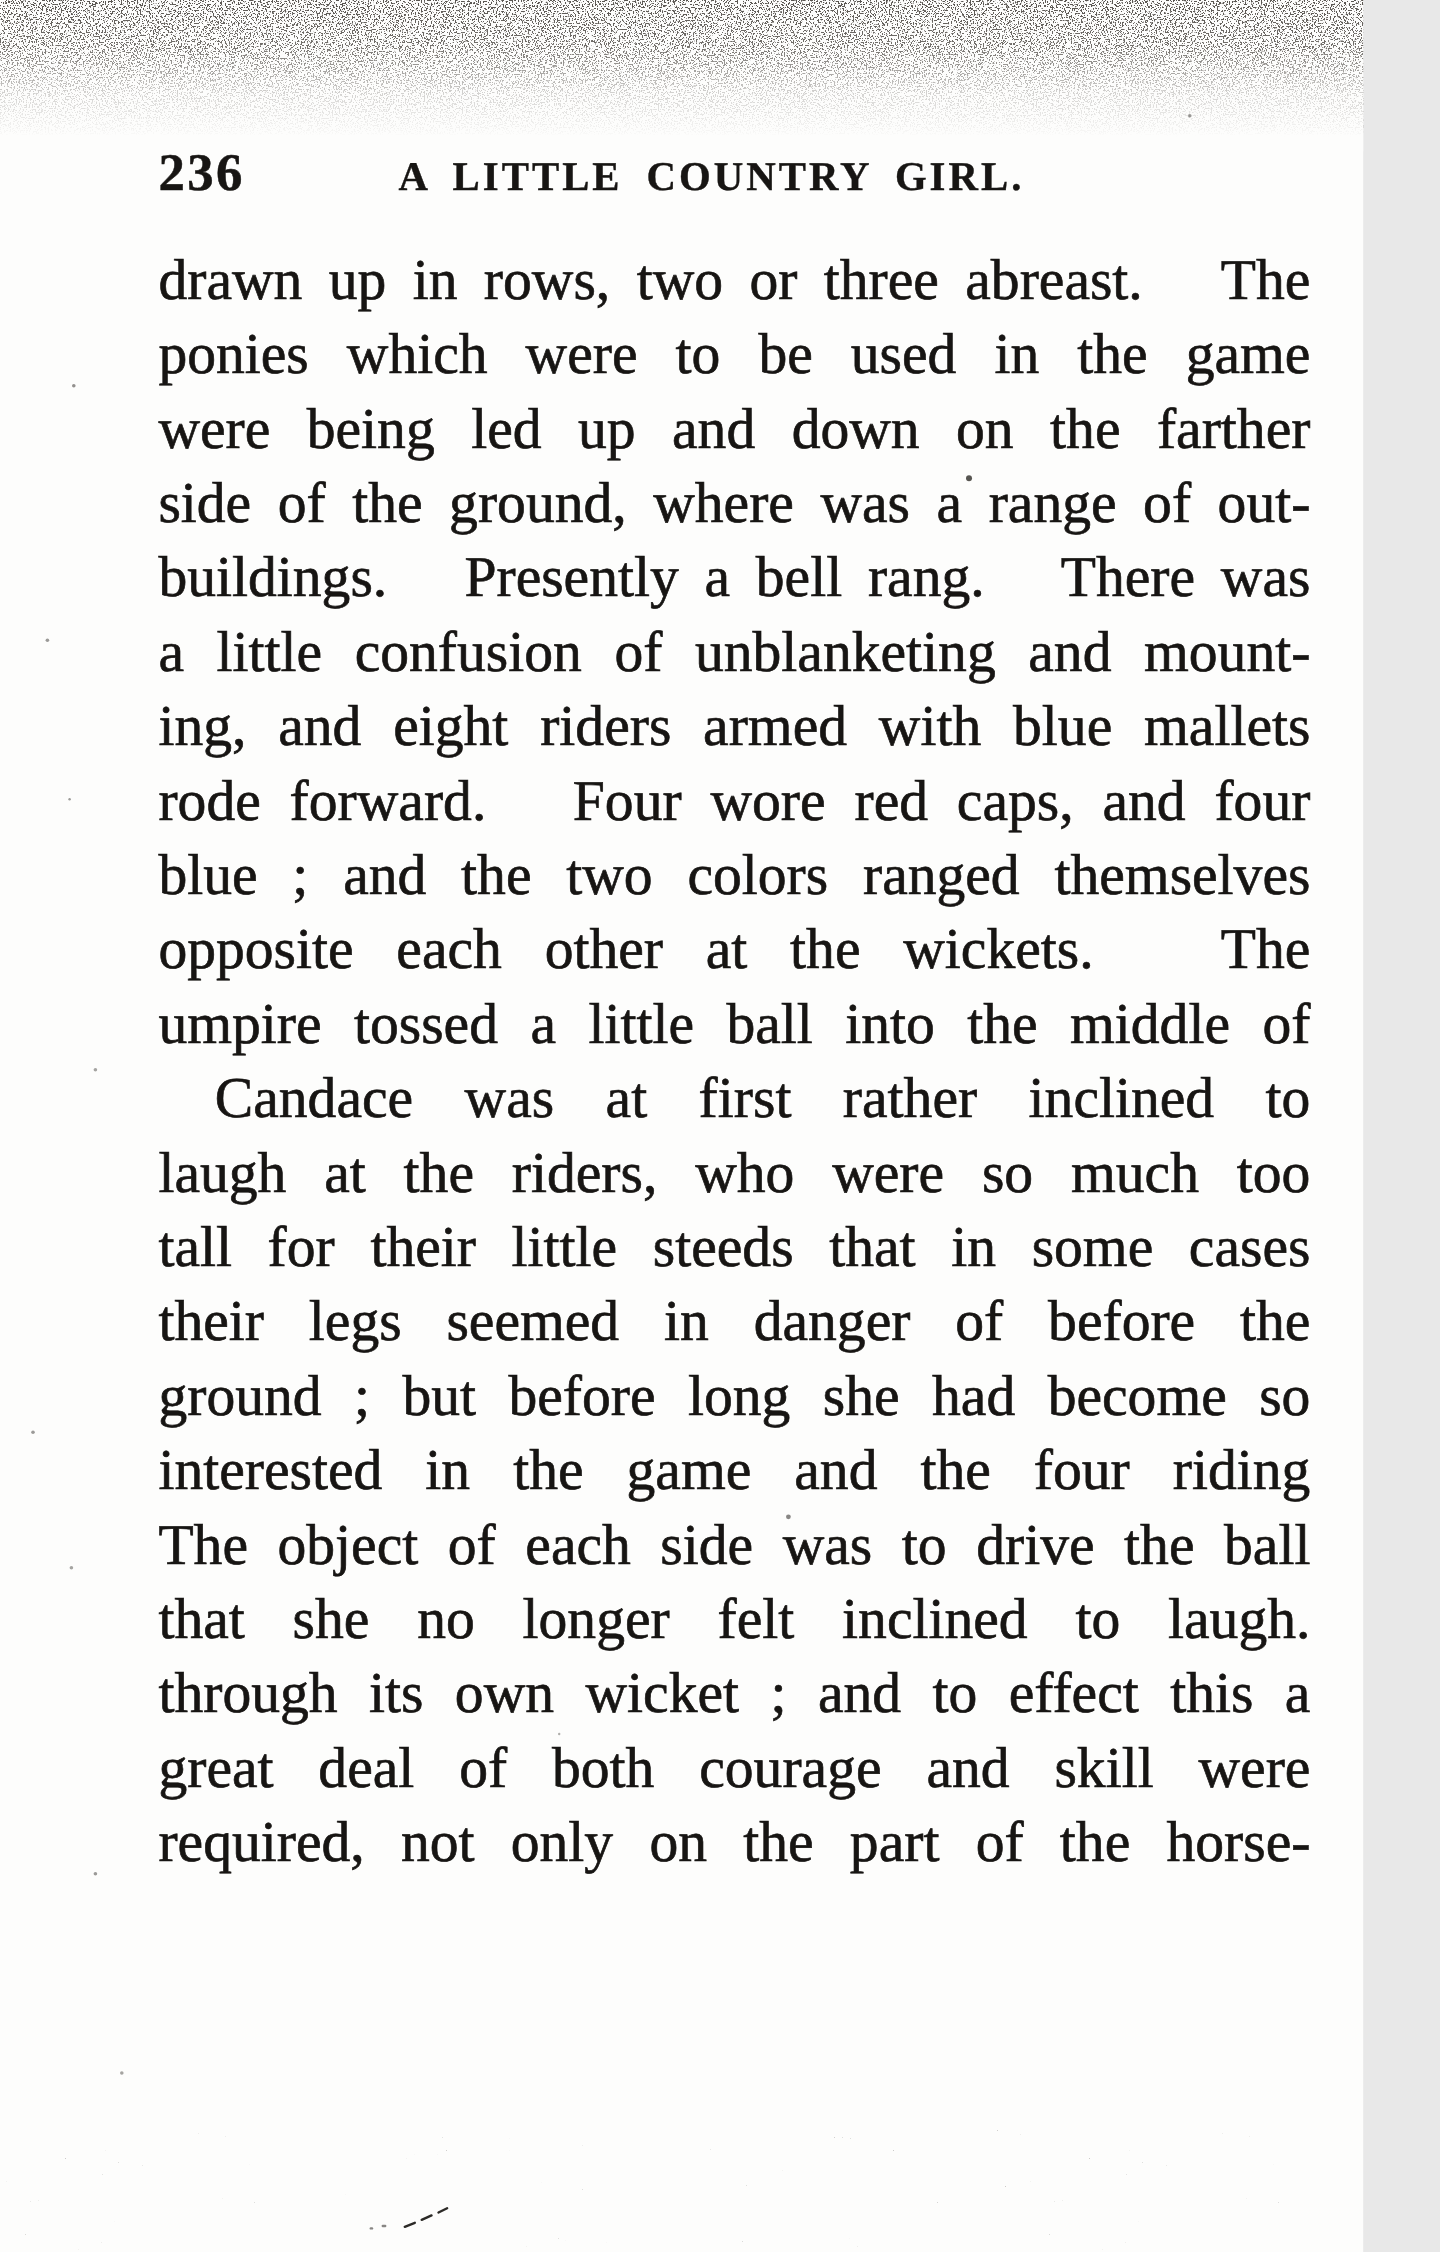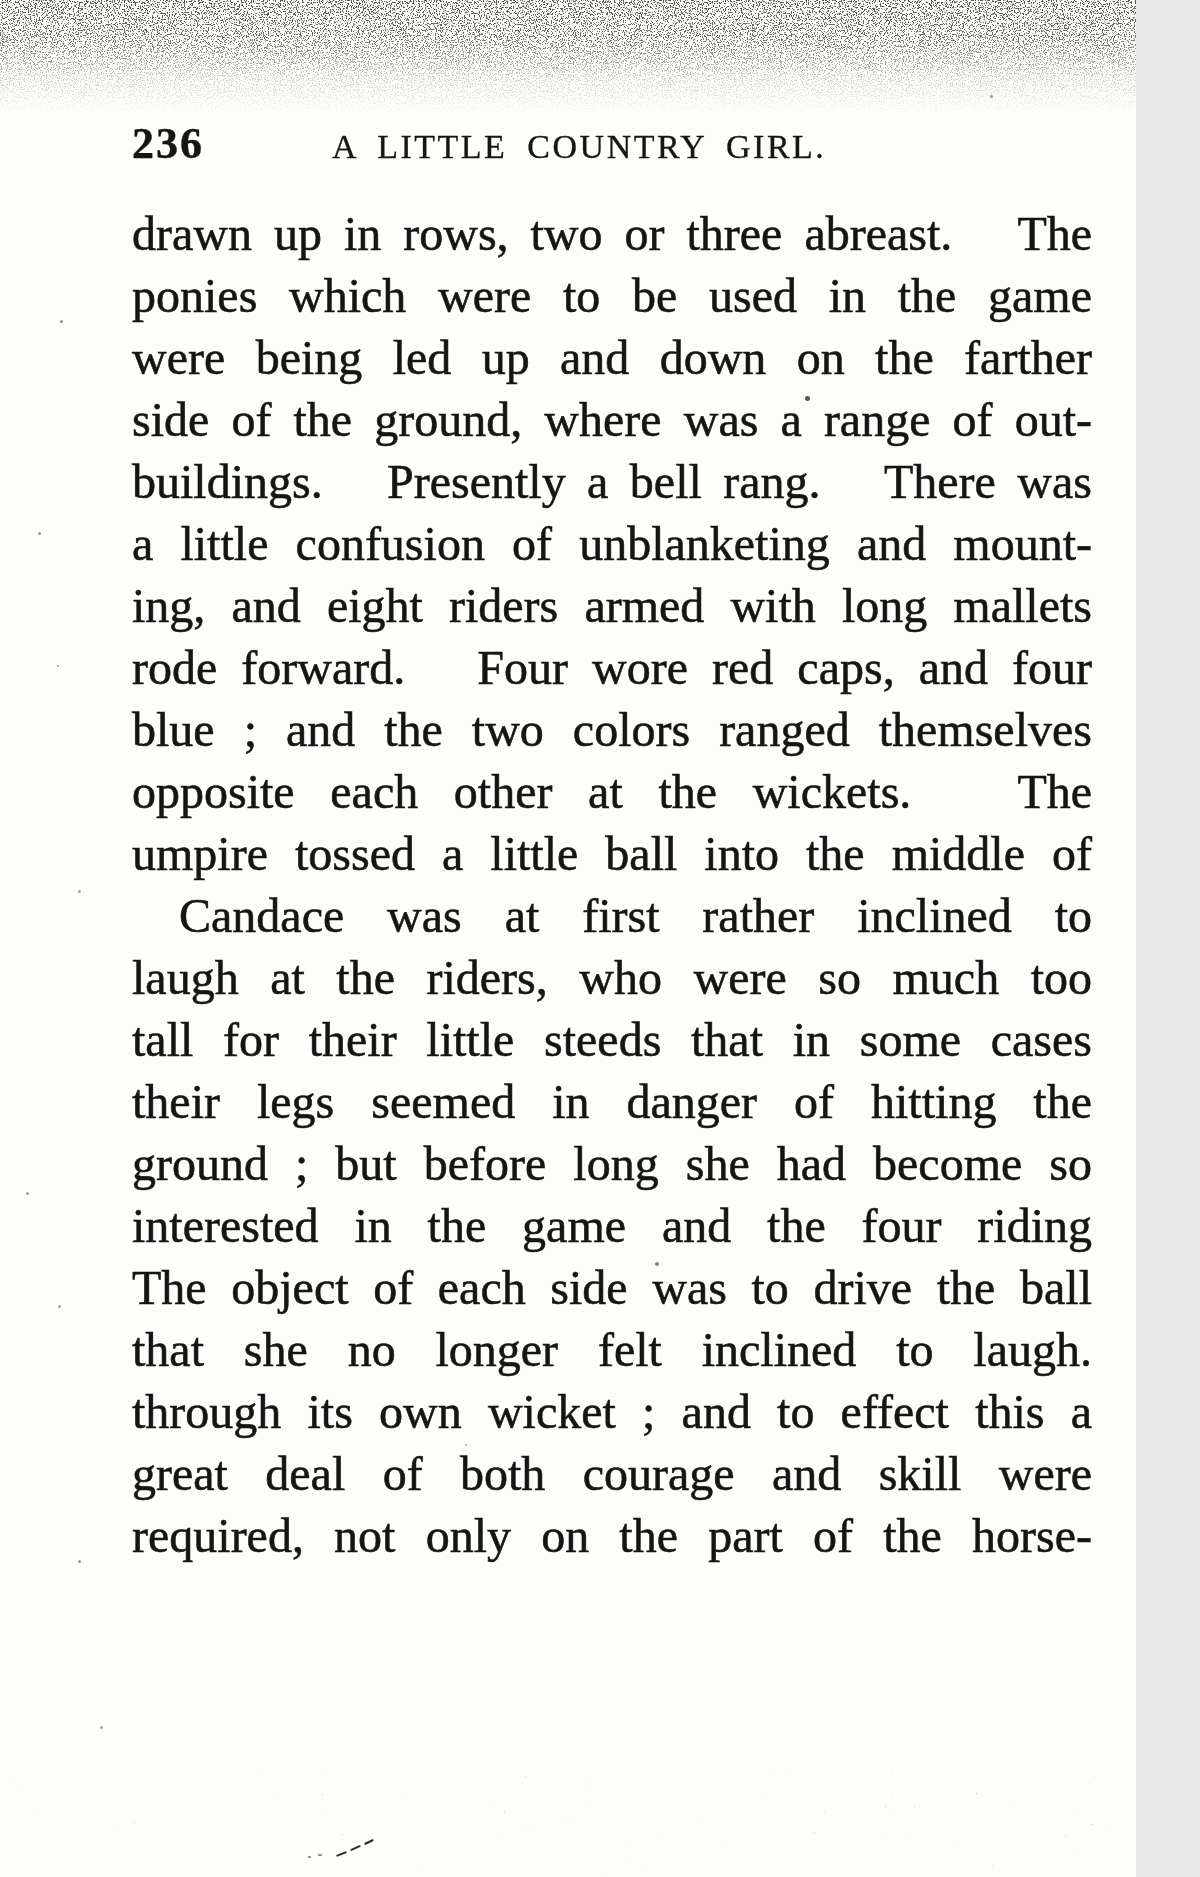--- a/index.html
+++ b/index.html
@@ -15,21 +15,21 @@
   .header-row{
     position:absolute;left:132px;top:118px;
     display:flex;align-items:baseline;
   }
   .page-number{
     font-size:44px;font-weight:700;letter-spacing:2px;
     -webkit-text-stroke:0.4px currentColor;
   }
   .running-header{
     margin-left:128px;
-    font-size:34px;font-weight:400;
+    font-size:34px;font-weight:700;
     letter-spacing:2.5px;word-spacing:9px;
     -webkit-text-stroke:0.3px currentColor;
   }
   
   .page-text{
     position:absolute;left:132px;top:203px;width:960px;
     font-size:48px;line-height:62px;
     -webkit-text-stroke:0.55px currentColor;
   }
   .line{
@@ -107,29 +107,29 @@
     <span class="running-header">A LITTLE COUNTRY GIRL.</span>
   </div>
 
   <div class="page-text" id="page-text">
       <div class="line">drawn up in rows, two or three abreast.&nbsp;&nbsp; The</div>
       <div class="line">ponies which were to be used in the game</div>
       <div class="line">were being led up and down on the farther</div>
       <div class="line">side of the ground, where was a range of out-</div>
       <div class="line">buildings.&nbsp;&nbsp; Presently a bell rang.&nbsp;&nbsp; There was</div>
       <div class="line">a little confusion of unblanketing and mount-</div>
-      <div class="line">ing, and eight riders armed with long mallets</div>
+      <div class="line">ing, and eight riders armed with blue mallets</div>
       <div class="line">rode forward.&nbsp;&nbsp; Four wore red caps, and four</div>
       <div class="line">blue ; and the two colors ranged themselves</div>
       <div class="line">opposite each other at the wickets.&nbsp;&nbsp; The</div>
       <div class="line">umpire tossed a little ball into the middle of</div>
       <div class="line indent">Candace was at first rather inclined to</div>
       <div class="line">laugh at the riders, who were so much too</div>
       <div class="line">tall for their little steeds that in some cases</div>
-      <div class="line">their legs seemed in danger of hitting the</div>
+      <div class="line">their legs seemed in danger of before the</div>
       <div class="line">ground ; but before long she had become so</div>
       <div class="line">interested in the game and the four riding</div>
       <div class="line">The object of each side was to drive the ball</div>
       <div class="line">that she no longer felt inclined to laugh.</div>
       <div class="line">through its own wicket ; and to effect this a</div>
       <div class="line">great deal of both courage and skill were</div>
       <div class="line">required, not only on the part of the horse-</div>
     </div>
 
   <div class="speck" style="left:805px;top:396px;width:5px;height:5px;opacity:.85"></div>

